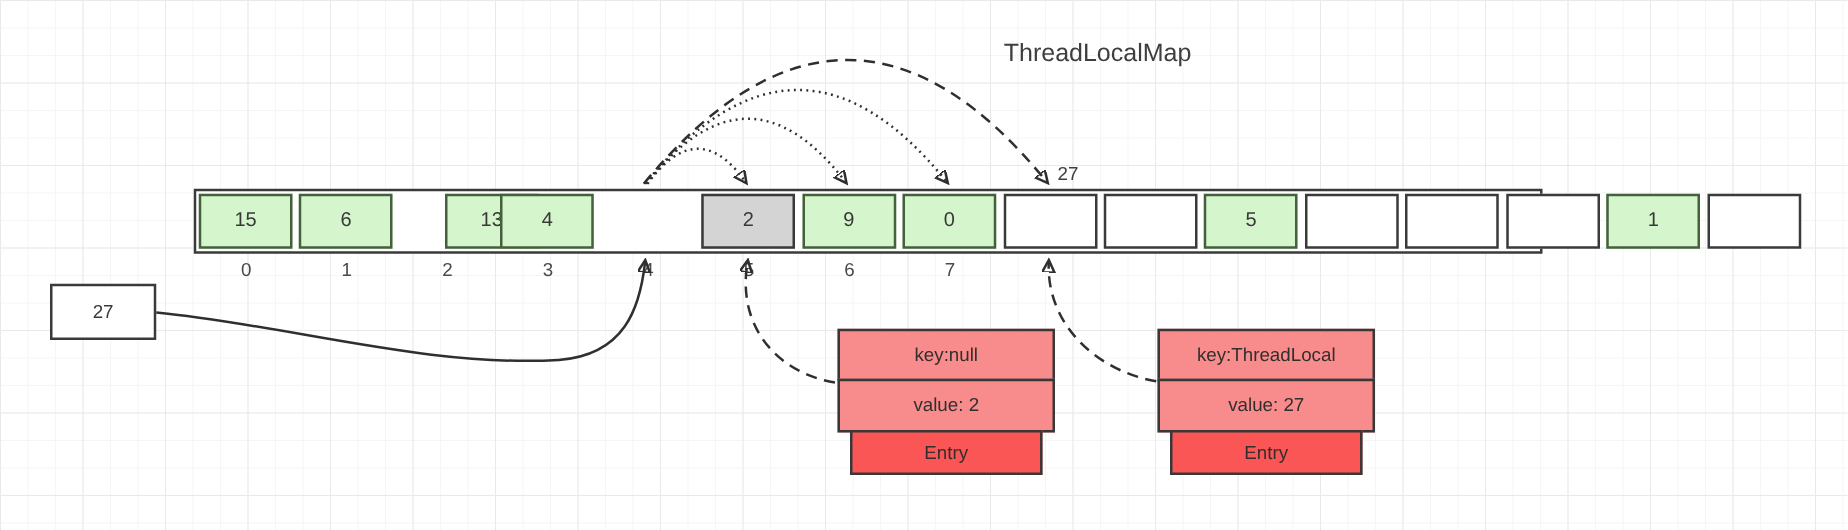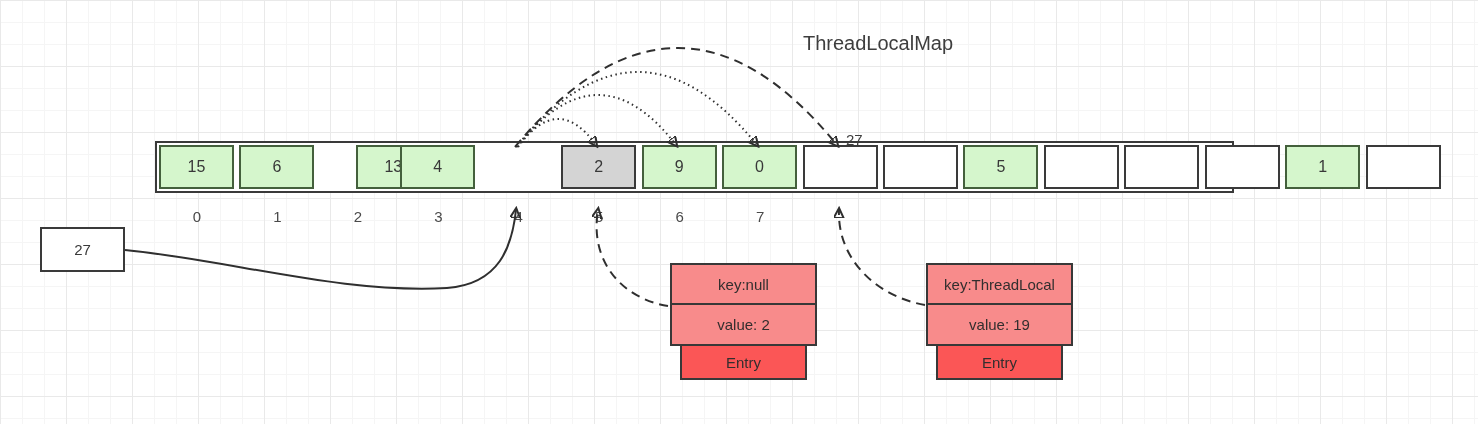--- a/index.html
+++ b/index.html
@@ -26,21 +26,21 @@
       linear-gradient(to bottom, #e9e9e9 1px, transparent 1px),
       linear-gradient(to right, #f5f5f5 1px, transparent 1px),
       linear-gradient(to bottom, #f5f5f5 1px, transparent 1px);
     background-size:66px 66px,66px 66px,22px 22px,22px 22px;
   }
   .title{
     position:absolute;left:803px;top:32px;
     font-size:20px;color:#3e3e3e;
   }
   .array{
-    position:absolute;left:155px;top:141px;
+    position:absolute;left:155px;top:151px;
     width:1079px;height:52px;
     border:2px solid var(--cell-stroke);
     background:#ffffff;
     z-index:1;
   }
   .cell{
     position:absolute;top:2px;height:44px;width:75px;
     border:2px solid var(--cell-stroke);
     background:#fff;
     display:flex;align-items:center;justify-content:center;
@@ -53,21 +53,21 @@
     text-align:center;font-size:15px;color:#4a4a4a;
   }
   .value-box{
     position:absolute;left:40px;top:227px;width:85px;height:45px;
     border:2px solid #3a3a3a;background:#ffffff;
     display:flex;align-items:center;justify-content:center;
     font-size:15px;color:#3a3a3a;
     z-index:2;
   }
   .entry-box{
-    position:absolute;top:263px;width:147px;z-index:3;
+    position:absolute;top:263px;width:174px;z-index:3;
     font-size:15px;color:#332e2e;
   }
   .erow{
     height:42px;border:2px solid #383838;background:var(--entry-row);
     display:flex;align-items:center;justify-content:center;
   }
   .erow.value{height:43px;margin-top:-2px;}
   .efooter{
     height:36px;margin:-2px 10px 2px 10px;
     border:2px solid #383838;background:var(--entry-footer);
@@ -126,21 +126,21 @@
   </div>
 
   <div class="entry-box" style="left:670px">
     <div class="erow key">key:null</div>
     <div class="erow value">value: 2</div>
     <div class="efooter">Entry</div>
   </div>
 
   <div class="entry-box" style="left:926px">
     <div class="erow key">key:ThreadLocal</div>
-    <div class="erow value">value: 19</div>
+    <div class="erow value">value: 27</div>
     <div class="efooter">Entry</div>
   </div>
 
   <div class="probe-label">27</div>
 
   <svg class="overlay" viewBox="0 0 1478 424">
     <defs>
       <marker id="arrow" markerWidth="12" markerHeight="12" refX="8" refY="5" orient="auto" markerUnits="userSpaceOnUse">
         <path d="M0,0 L10,5 L0,10 Z" fill="#2f2f2f" stroke="none"></path>
       </marker>

